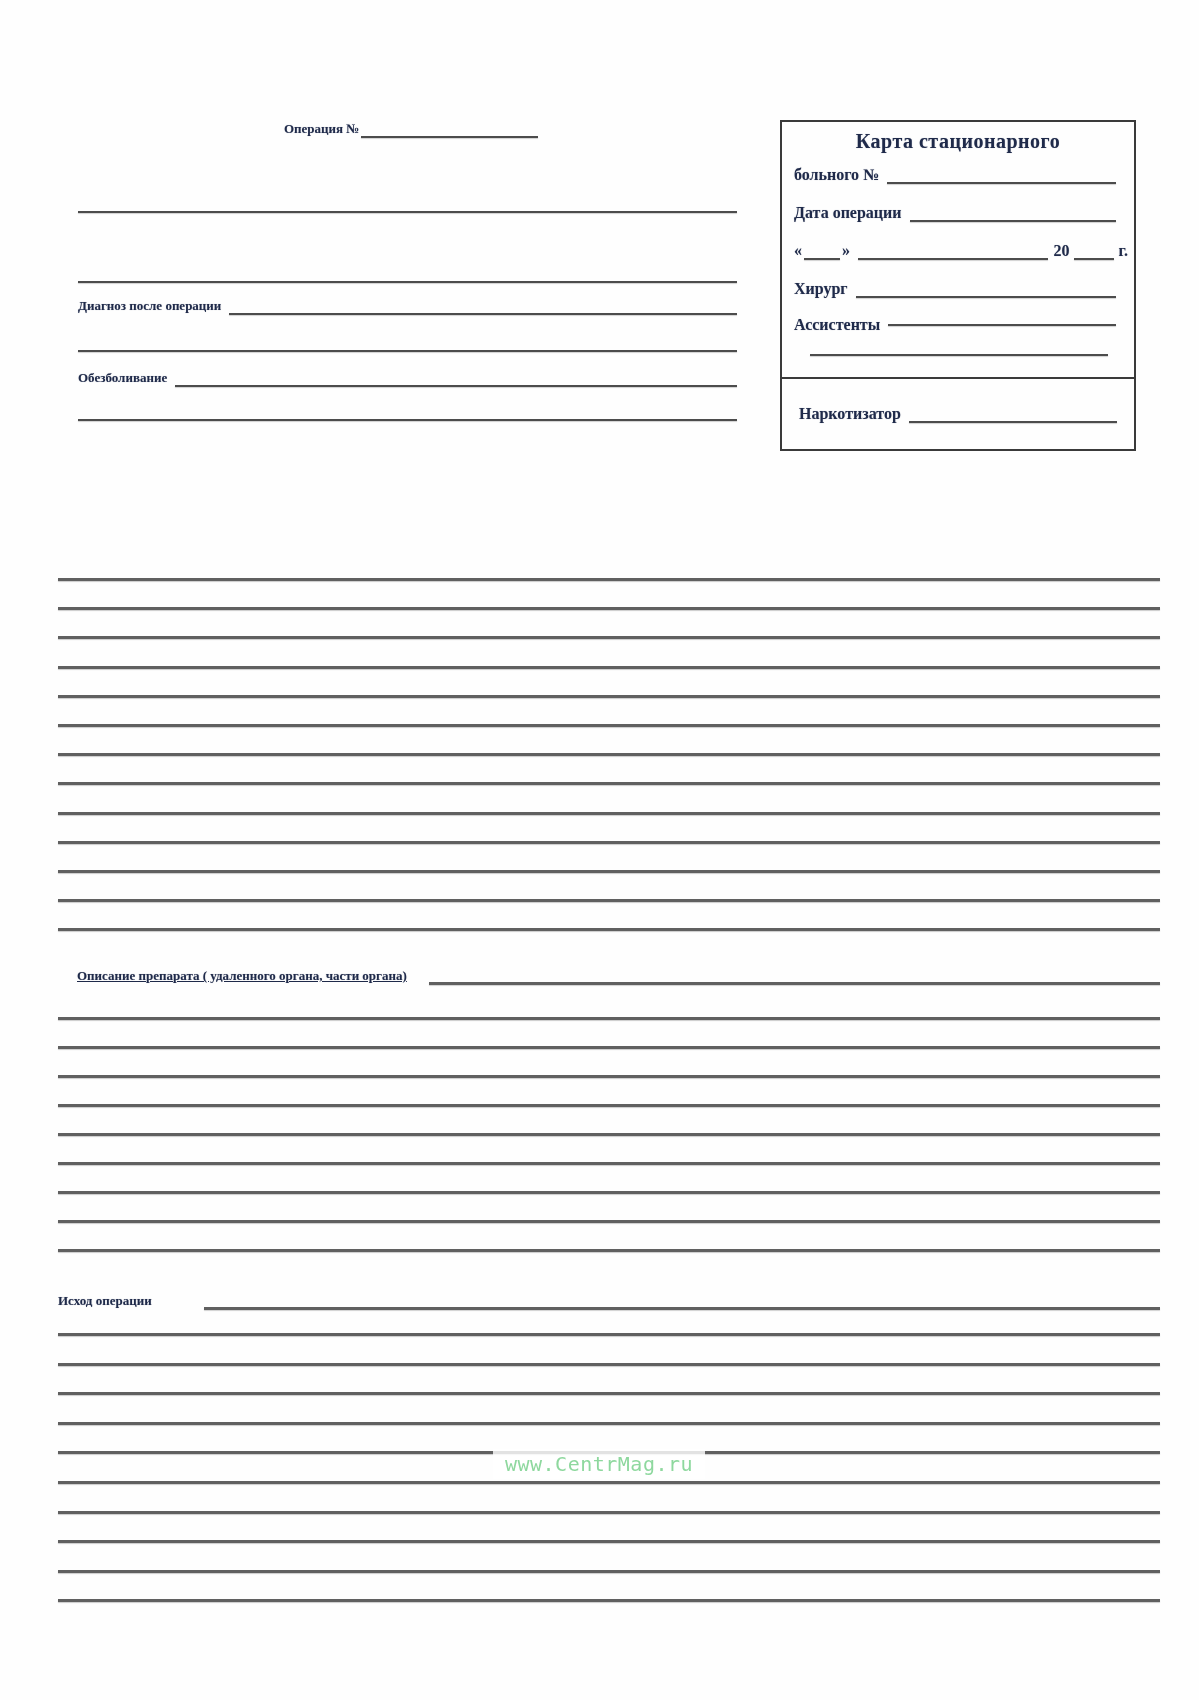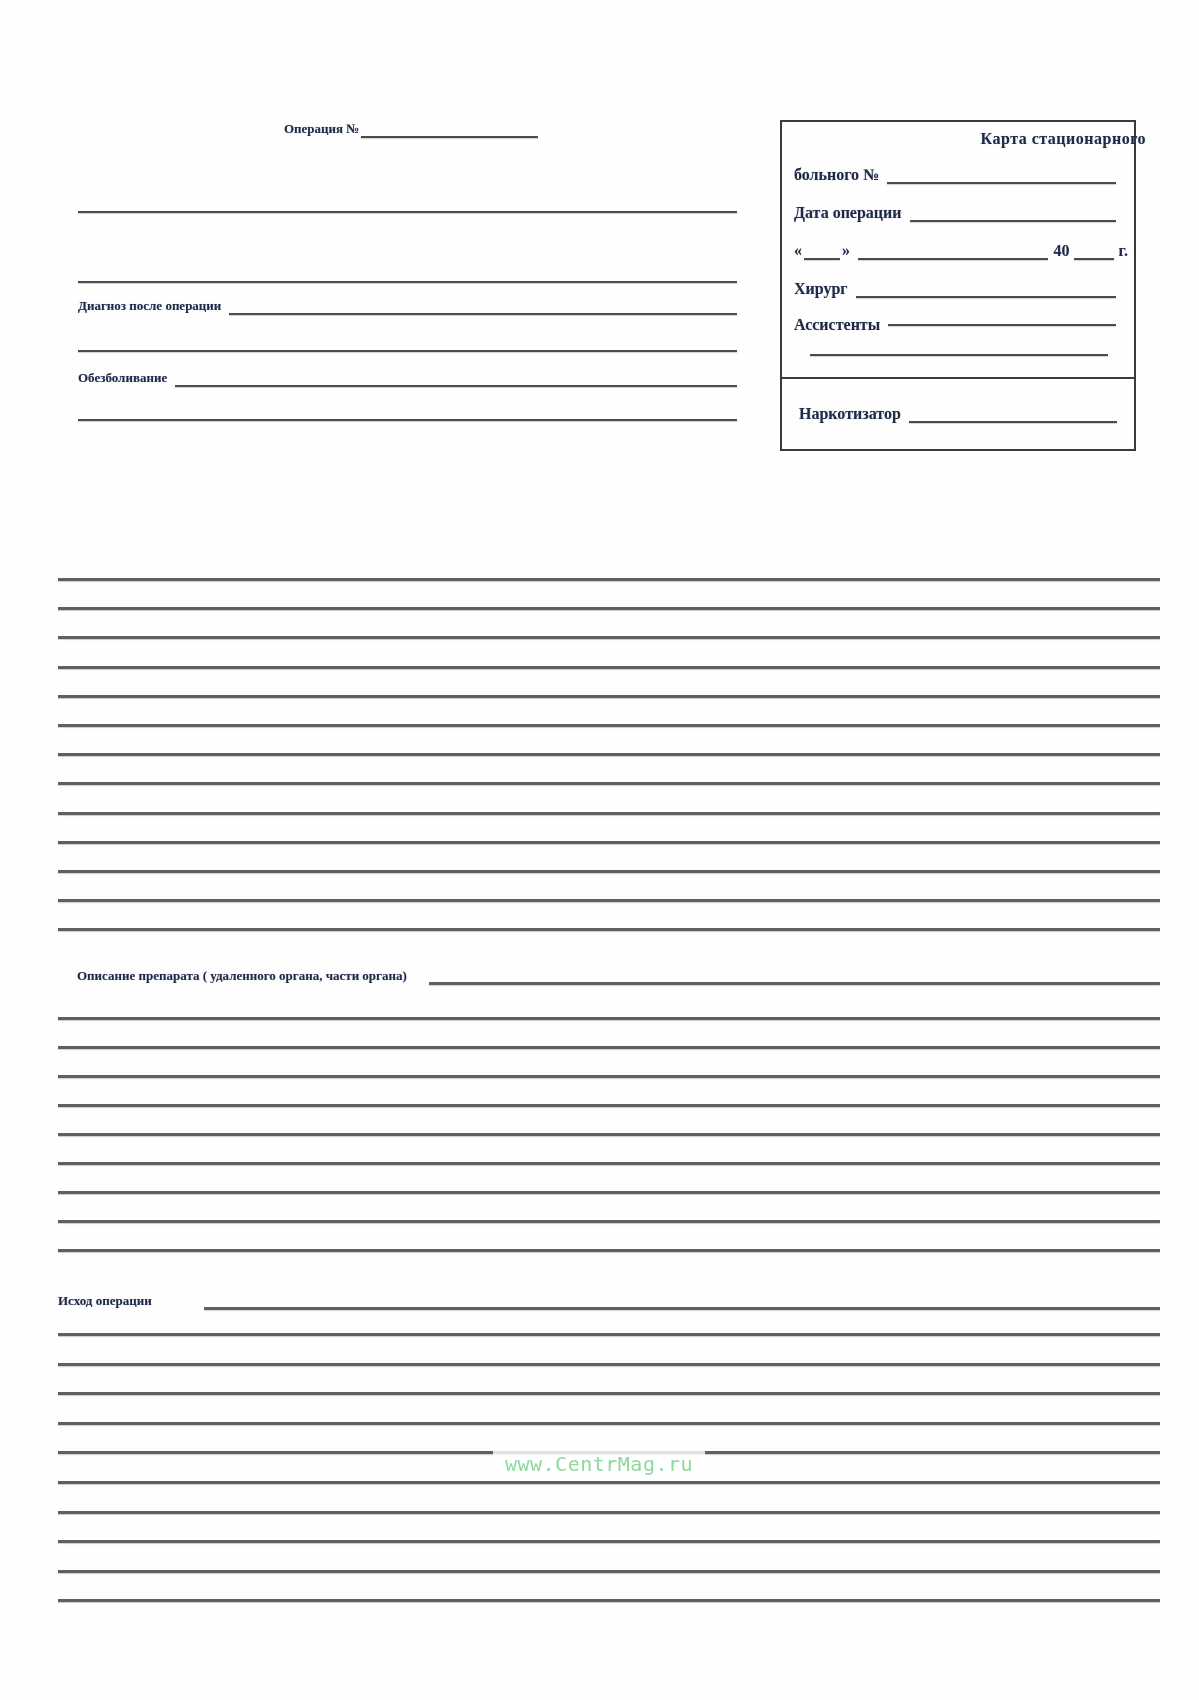--- a/index.html
+++ b/index.html
@@ -16,22 +16,22 @@
   .fill.fx{flex:none;}
   .rule{position:absolute;height:0;border-bottom:3px solid #606060;
     box-shadow:0 1px 1px rgba(0,0,0,.2);}
   .thinrule{position:absolute;height:0;border-bottom:2px solid #4c4c4c;
     box-shadow:0 1px 1px rgba(0,0,0,.18);}
   .card{position:absolute;left:780px;top:120px;width:356px;height:331px;
     border:2px solid #3a3a3a;box-sizing:border-box;}
   .card .crow{position:absolute;display:flex;align-items:flex-end;white-space:nowrap;}
   .card .lbl{font-size:16px;font-weight:700;line-height:19px;
     text-shadow:0 0 1px rgba(31,42,74,.35);}
-  .card-title{position:absolute;left:12px;top:8px;width:100%;text-align:right;
-    font-size:16px;font-weight:700;letter-spacing:.5px;
+  .card-title{position:absolute;left:0;top:8px;width:100%;text-align:center;
+    font-size:20px;font-weight:700;letter-spacing:.5px;
     text-shadow:0 0 1px rgba(31,42,74,.35);}
   .card-divider{position:absolute;left:-2px;top:255px;width:356px;height:0;
     border-bottom:2px solid #3a3a3a;}
   .doc-title{position:absolute;left:0;top:483px;width:100%;text-align:center;
     font-size:18px;font-weight:700;letter-spacing:2px;
     text-shadow:0 0 1px rgba(31,42,74,.35);}
   .lines-box{position:absolute;left:58px;width:1102px;}
   .watermark{
     position:absolute;left:493px;top:1449px;width:212px;height:30px;
     background:rgba(255,255,255,.82);display:flex;align-items:center;justify-content:center;
@@ -75,21 +75,21 @@
     <div class="crow" style="left:12px;top:81px;width:322px;">
       <span class="lbl">Дата операции</span>
       <span class="fill"></span>
     </div>
 
     <div class="crow" style="left:12px;top:119px;width:334px;">
       <span class="lbl">«</span>
       <span class="fill fx" style="width:36px;margin-left:2px;"></span>
       <span class="lbl" style="margin-left:2px;">»</span>
       <span class="fill"></span>
-      <span class="lbl" style="margin-left:6px;">40</span>
+      <span class="lbl" style="margin-left:6px;">20</span>
       <span class="fill fx" style="width:40px;margin-left:4px;"></span>
       <span class="lbl" style="margin-left:5px;">г.</span>
     </div>
 
     <div class="crow" style="left:12px;top:157px;width:322px;">
       <span class="lbl">Хирург</span>
       <span class="fill"></span>
     </div>
 
     <div class="crow" style="left:12px;top:193px;width:322px;align-items:center;">
@@ -117,21 +117,21 @@
       <div class="rule" style="left: 0px; right: 0px; top: 146px;"></div>
       <div class="rule" style="left: 0px; right: 0px; top: 175.2px;"></div>
       <div class="rule" style="left: 0px; right: 0px; top: 204.4px;"></div>
       <div class="rule" style="left: 0px; right: 0px; top: 233.6px;"></div>
       <div class="rule" style="left: 0px; right: 0px; top: 262.8px;"></div>
       <div class="rule" style="left: 0px; right: 0px; top: 292px;"></div>
       <div class="rule" style="left: 0px; right: 0px; top: 321.2px;"></div>
       <div class="rule" style="left: 0px; right: 0px; top: 350.4px;"></div>
     </div>
 
-  <div class="lblrow" style="left:77px;top:966px;width:1083px;">
+  <div class="lblrow" style="left:77px;top:966px;width:1083px;text-decoration:underline;">
     <span class="lbl">Описание препарата ( удаленного органа, части органа)</span>
     <span class="fill" style="margin-left:22px;border-bottom-width:3px;border-bottom-color:#606060;"></span>
   </div>
   <div class="lines-box" style="top:1017px;height:261px;">
       <div class="rule" style="left: 0px; right: 0px; top: 0px;"></div>
       <div class="rule" style="left: 0px; right: 0px; top: 29px;"></div>
       <div class="rule" style="left: 0px; right: 0px; top: 58px;"></div>
       <div class="rule" style="left: 0px; right: 0px; top: 87px;"></div>
       <div class="rule" style="left: 0px; right: 0px; top: 116px;"></div>
       <div class="rule" style="left: 0px; right: 0px; top: 145px;"></div>

